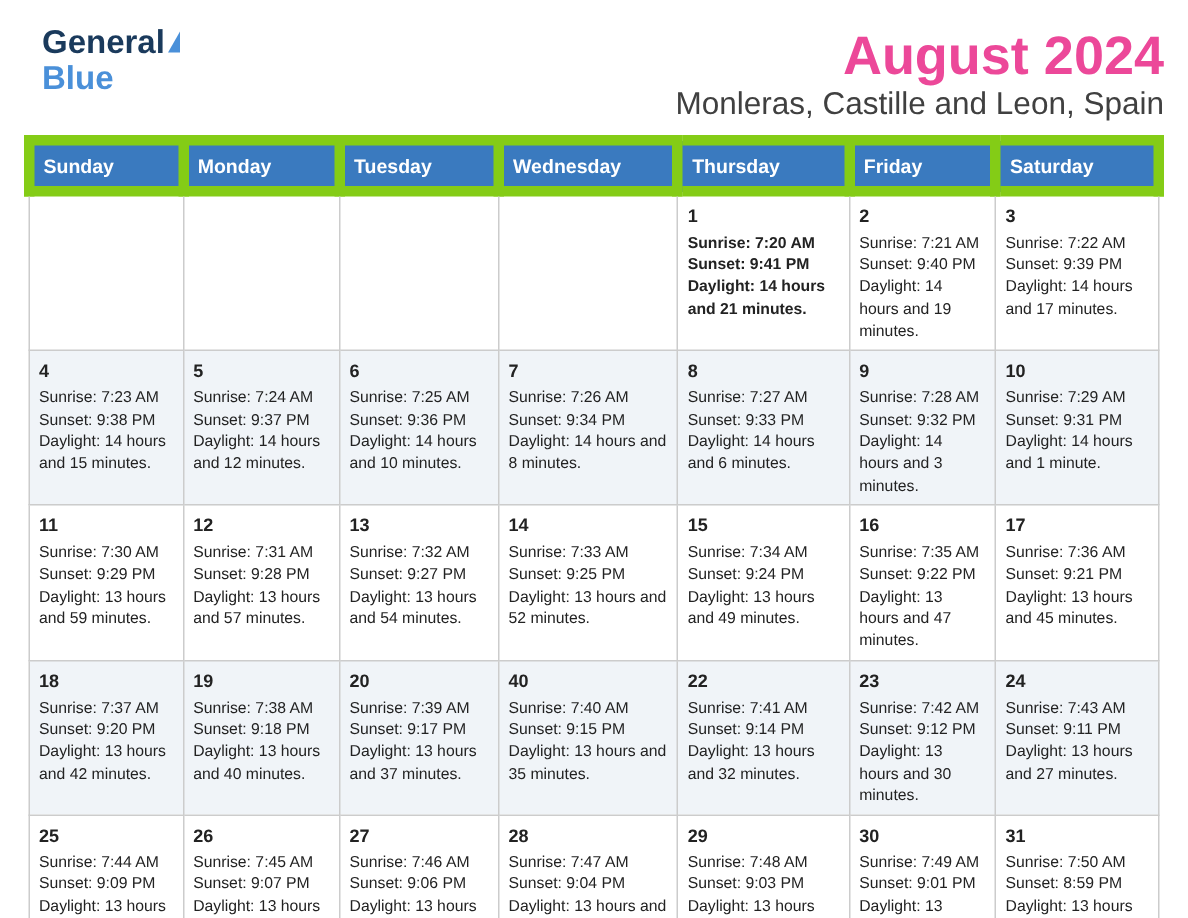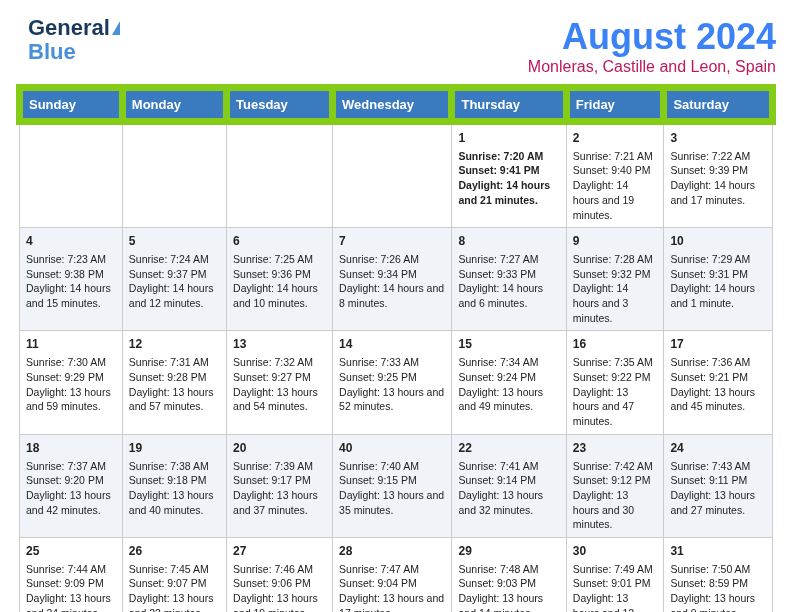--- a/index.html
+++ b/index.html
@@ -36,25 +36,25 @@
       border-bottom: 14px solid #4a90d9;
       margin-left: 2px;
       vertical-align: middle;
     }
     .title-area {
       text-align: right;
     }
     .main-title {
       font-size: 36px;
       font-weight: bold;
-      color: #3b82f6;
+      color: #ec4899;
     }
     .subtitle {
-      font-size: 16px;
-      color: #be185d;
+      font-size: 21px;
+      color: #404040;
     }
     table {
       width: 100%;
       border-collapse: collapse;
       font-size: 11px;
     }
     thead tr th {
       background: #3a7abf;
       color: #fff;
       text-align: left;

